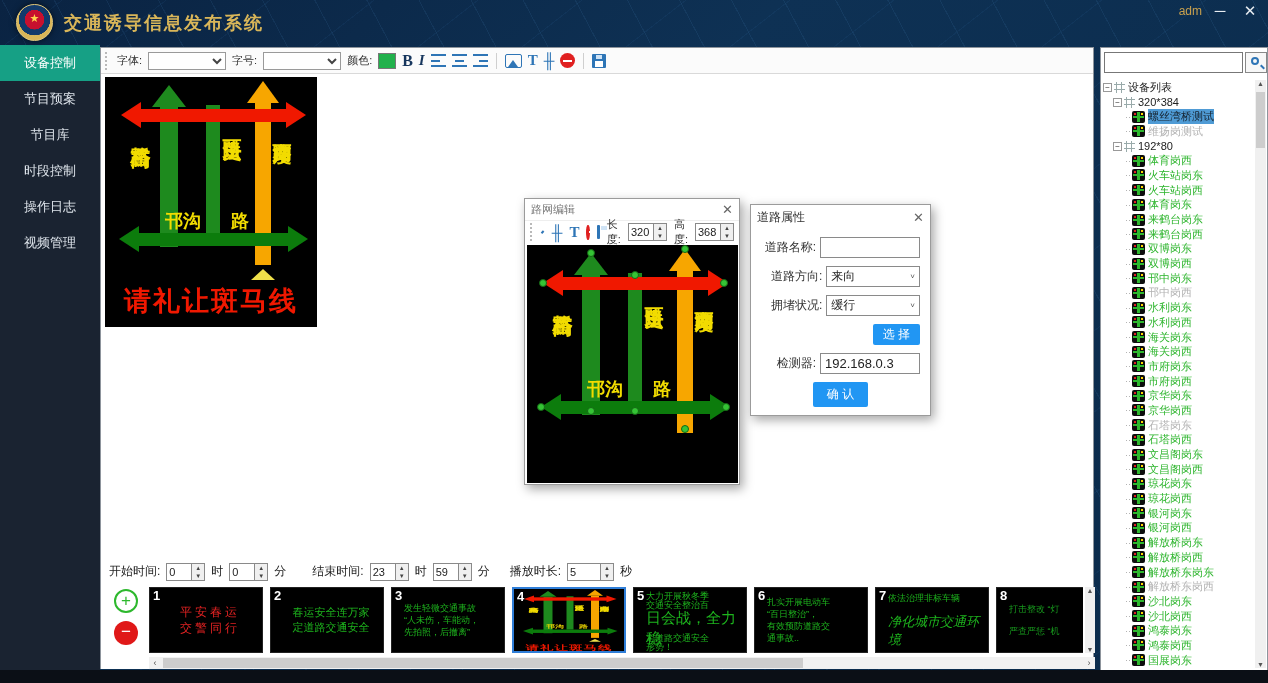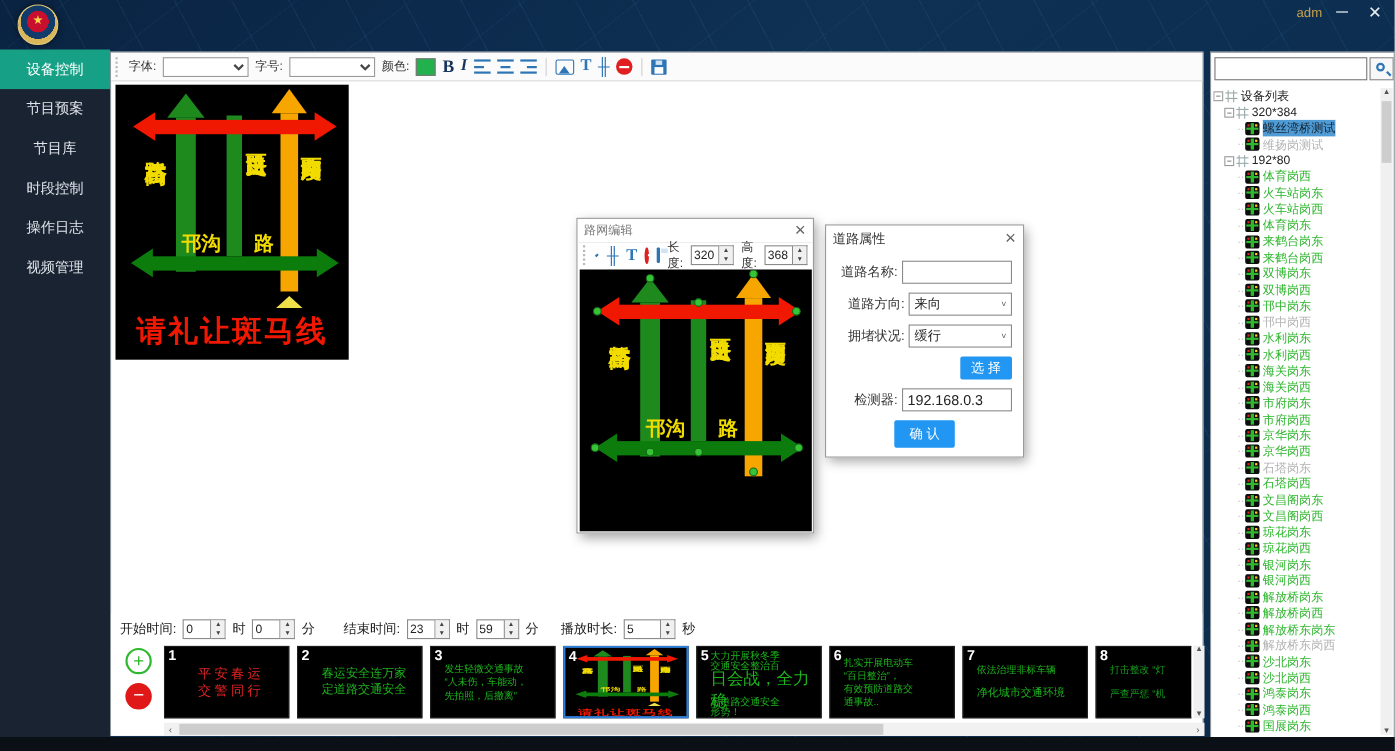--- a/index.html
+++ b/index.html
@@ -133,20 +133,21 @@
 </style>
 </head>
 <body>
 
 <div id="app">
 
   <div class="header">
     <div class="badge">
         <div class="star">★</div>
       </div>
+    <div class="app-title">交通诱导信息发布系统</div>
     <div class="user-name">adm</div>
     <div class="win-btn win-min">─</div>
     <div class="win-btn win-close">✕</div>
   </div>
 
   <div class="sidebar" id="sidebar">
       <div class="side-item active">设备控制</div>
       <div class="side-item">节目预案</div>
       <div class="side-item">节目库</div>
       <div class="side-item">时段控制</div>
@@ -326,21 +327,21 @@
               <div style="color: rgb(29, 180, 29); font-size: 9px; line-height: 1.35; letter-spacing: 0px; text-align: left; min-height: 9px;">“百日整治”，</div>
               <div style="color: rgb(29, 180, 29); font-size: 9px; line-height: 1.35; letter-spacing: 0px; text-align: left; min-height: 9px;">有效预防道路交</div>
               <div style="color: rgb(29, 180, 29); font-size: 9px; line-height: 1.35; letter-spacing: 0px; text-align: left; min-height: 9px;">通事故..</div>
             </div>
           </div>
           <div class="thumb">
             <div class="num">7</div>
             <div class="tl">
               <div style="color: rgb(29, 180, 29); font-size: 9px; line-height: 1.35; letter-spacing: 0px; text-align: left; min-height: 9px;">依法治理非标车辆</div>
               <div style="color: rgb(29, 180, 29); font-size: 9px; line-height: 1.35; letter-spacing: 0px; text-align: left; min-height: 9px;"></div>
-              <div style="color: rgb(29, 180, 29); font-size: 10px; line-height: 1.35; letter-spacing: 0px; text-align: left; min-height: 9px;">净化城市交通环境</div>
+              <div style="color: rgb(29, 180, 29); font-size: 13px; line-height: 1.35; letter-spacing: 0px; text-align: left; min-height: 9px; font-style: italic;">净化城市交通环境</div>
             </div>
           </div>
           <div class="thumb">
             <div class="num">8</div>
             <div class="tl">
               <div style="color: rgb(23, 154, 29); font-size: 9px; line-height: 1.35; letter-spacing: 0px; text-align: left; min-height: 9px;">打击整改 “灯</div>
               <div style="color: rgb(23, 154, 29); font-size: 9px; line-height: 1.35; letter-spacing: 0px; text-align: left; min-height: 9px;"></div>
               <div style="color: rgb(23, 154, 29); font-size: 9px; line-height: 1.35; letter-spacing: 0px; text-align: left; min-height: 9px;">严查严惩 “机</div>
             </div>
           </div>

